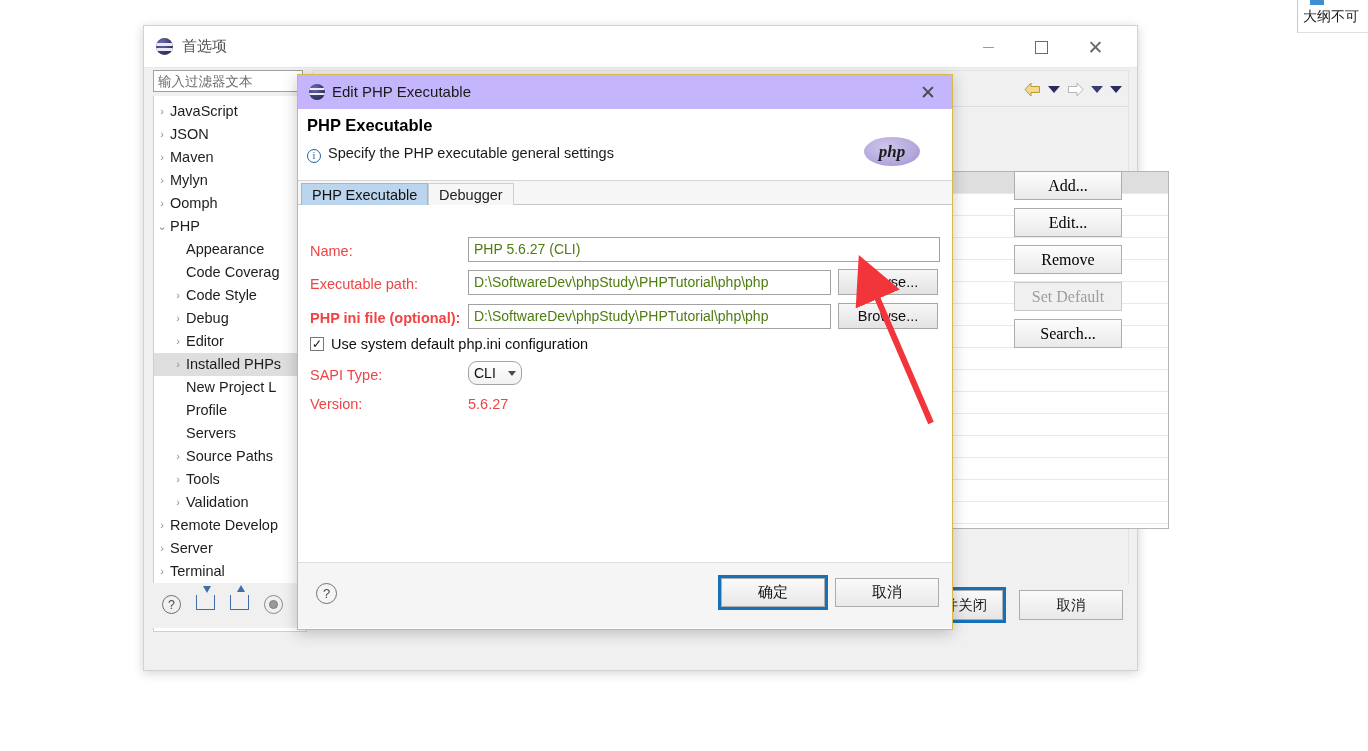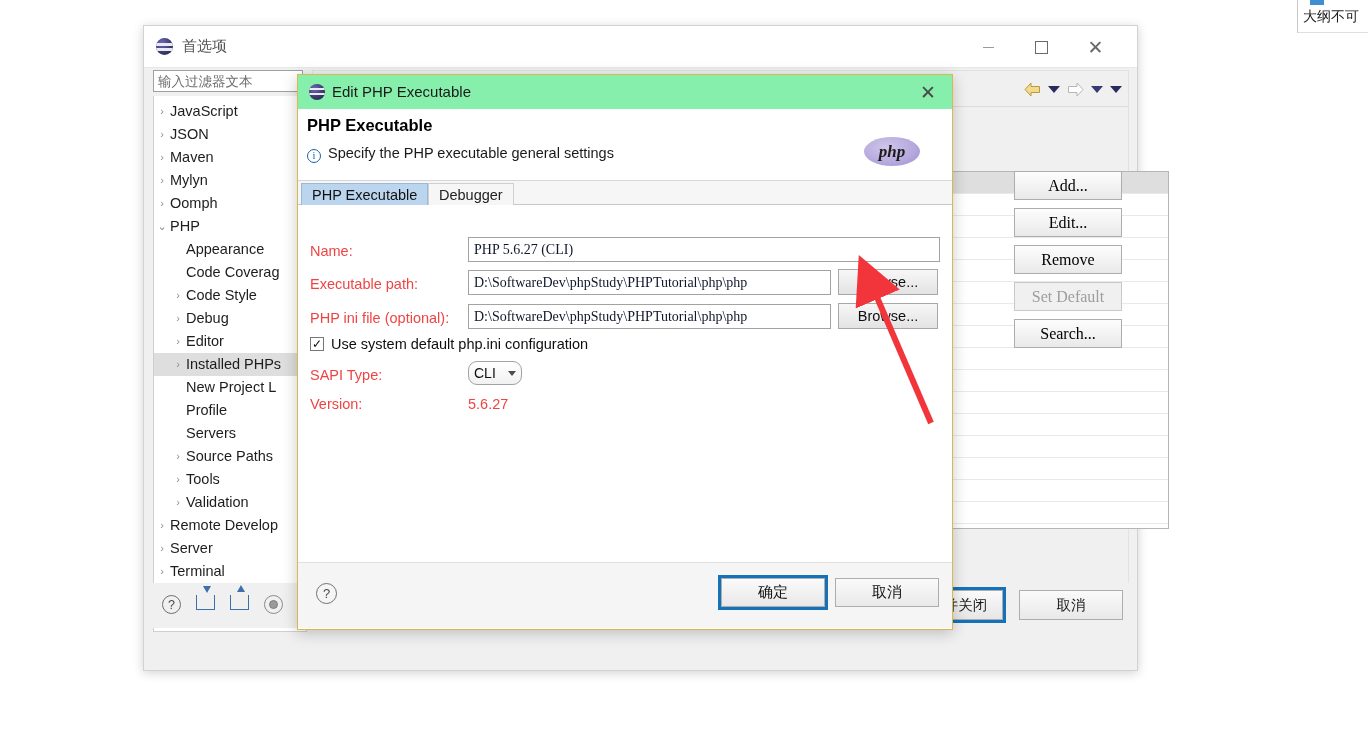--- a/index.html
+++ b/index.html
@@ -159,21 +159,21 @@
     background: linear-gradient(#fafafa,#e9e9e9); border:1px solid #adadad;
     font-size: 14.5px; color:#1a1a1a; display:flex; align-items:center; justify-content:center; cursor:default;
   }
 
   
   .dlg {
     position:absolute; left: 297px; top: 74px; width: 656px; height: 556px;
     background: #ffffff; border: 1px solid #d8ba4c;
     box-shadow: 0 3px 14px rgba(0,0,0,0.22);
   }
-  .dlg-title { position:relative; height: 34px; background:#86efac; }
+  .dlg-title { position:relative; height: 34px; background:#c4b5fd; }
   .dlg-icon {
     position:absolute; left: 11px; top: 9px; width: 16px; height: 16px; border-radius:50%;
     background: radial-gradient(circle at 35% 30%, #6b6bb5 0%, #3b3b6e 55%, #232346 100%);
     overflow:hidden;
   }
   .dlg-icon:before { content:""; position:absolute; left:0; top:4px; width:100%; height:2.4px; background:#eceaf7; }
   .dlg-icon:after  { content:""; position:absolute; left:0; top:9px; width:100%; height:2.4px; background:#eceaf7; }
   .dlg-title-text { position:absolute; left: 34px; top: 8px; font-size: 15px; color:#1a1a1a; }
   .dlg-close { position:absolute; right: 16px; top: 6px; font-size: 19px; color:#4a4a4a; cursor:default; }
 
@@ -197,21 +197,21 @@
     position:absolute; top: 2px; height: 22px; line-height:22px; font-size: 14.5px;
     padding: 0 10px; cursor:default;
   }
   .tab.active { left: 3px; background:#bcd5ee; color:#111; border:1px solid #9bb8d4; border-bottom:none; }
   .tab.inactive { left: 130px; background:#f6f6f6; color:#222; border:1px solid #cfcfcf; border-bottom:none; }
 
   .dlg-form { position:relative; height: 357px; background:#ffffff; }
   .frow-label { position:absolute; font-size: 14.5px; color:#ef4444; }
   .inp {
     position:absolute; height: 25px; border: 1px solid #a2a2a2; background:#ffffff;
-    font-size: 14px; color:#0f172a; padding: 2px 5px; line-height: 19px; white-space:nowrap; overflow:hidden;font-family:Liberation Serif, serif;
+    font-size: 14px; color:#4d7c0f; padding: 2px 5px; line-height: 19px; white-space:nowrap; overflow:hidden;
   }
   .browse-btn {
     position:absolute; width: 100px; height: 26px;
     background: linear-gradient(#f7f7f7,#e3e3e3); border:1px solid #a8a8a8;
     font-size: 14.5px; color:#0f0f0f; display:flex; align-items:center; justify-content:center; cursor:default;
   }
   .chk-row { position:absolute; left: 309px; top: 257px; font-size: 14.5px; color:#0e0e0e; display:flex; align-items:center; }
   .chkbox {
     width: 14px; height:14px; border:1px solid #767676; background:#fff; margin-right: 7px;
     display:flex; align-items:center; justify-content:center; font-size: 12px; color:#111;
@@ -400,21 +400,21 @@
     </div>
 
     <div class="dlg-form">
       <div class="frow-label" style="left:12px; top:38px;">Name:</div>
       <div class="inp" style="left:170px; top:32px; width:472px;">PHP 5.6.27 (CLI)</div>
 
       <div class="frow-label" style="left:12px; top:71px;">Executable path:</div>
       <div class="inp" style="left:170px; top:65px; width:363px;">D:\SoftwareDev\phpStudy\PHPTutorial\php\php</div>
       <div class="browse-btn" style="left:540px; top:64px;">Browse...</div>
 
-      <div class="frow-label" style="left:12px; top:105px;">PHP ini file (optional):</div>
+      <div class="frow-label" style="left:12px; top:105px;font-weight:bold;">PHP ini file (optional):</div>
       <div class="inp" style="left:170px; top:99px; width:363px;">D:\SoftwareDev\phpStudy\PHPTutorial\php\php</div>
       <div class="browse-btn" style="left:540px; top:98px;">Browse...</div>
 
       <div class="chk-row" style="left:12px; top:131px;">
         <span class="chkbox">✓</span>
         <span>Use system default php.ini configuration</span>
       </div>
 
       <div class="frow-label" style="left:12px; top:162px;">SAPI Type:</div>
       <div class="combo" style="left:170px; top:156px;border-radius:9px;">

